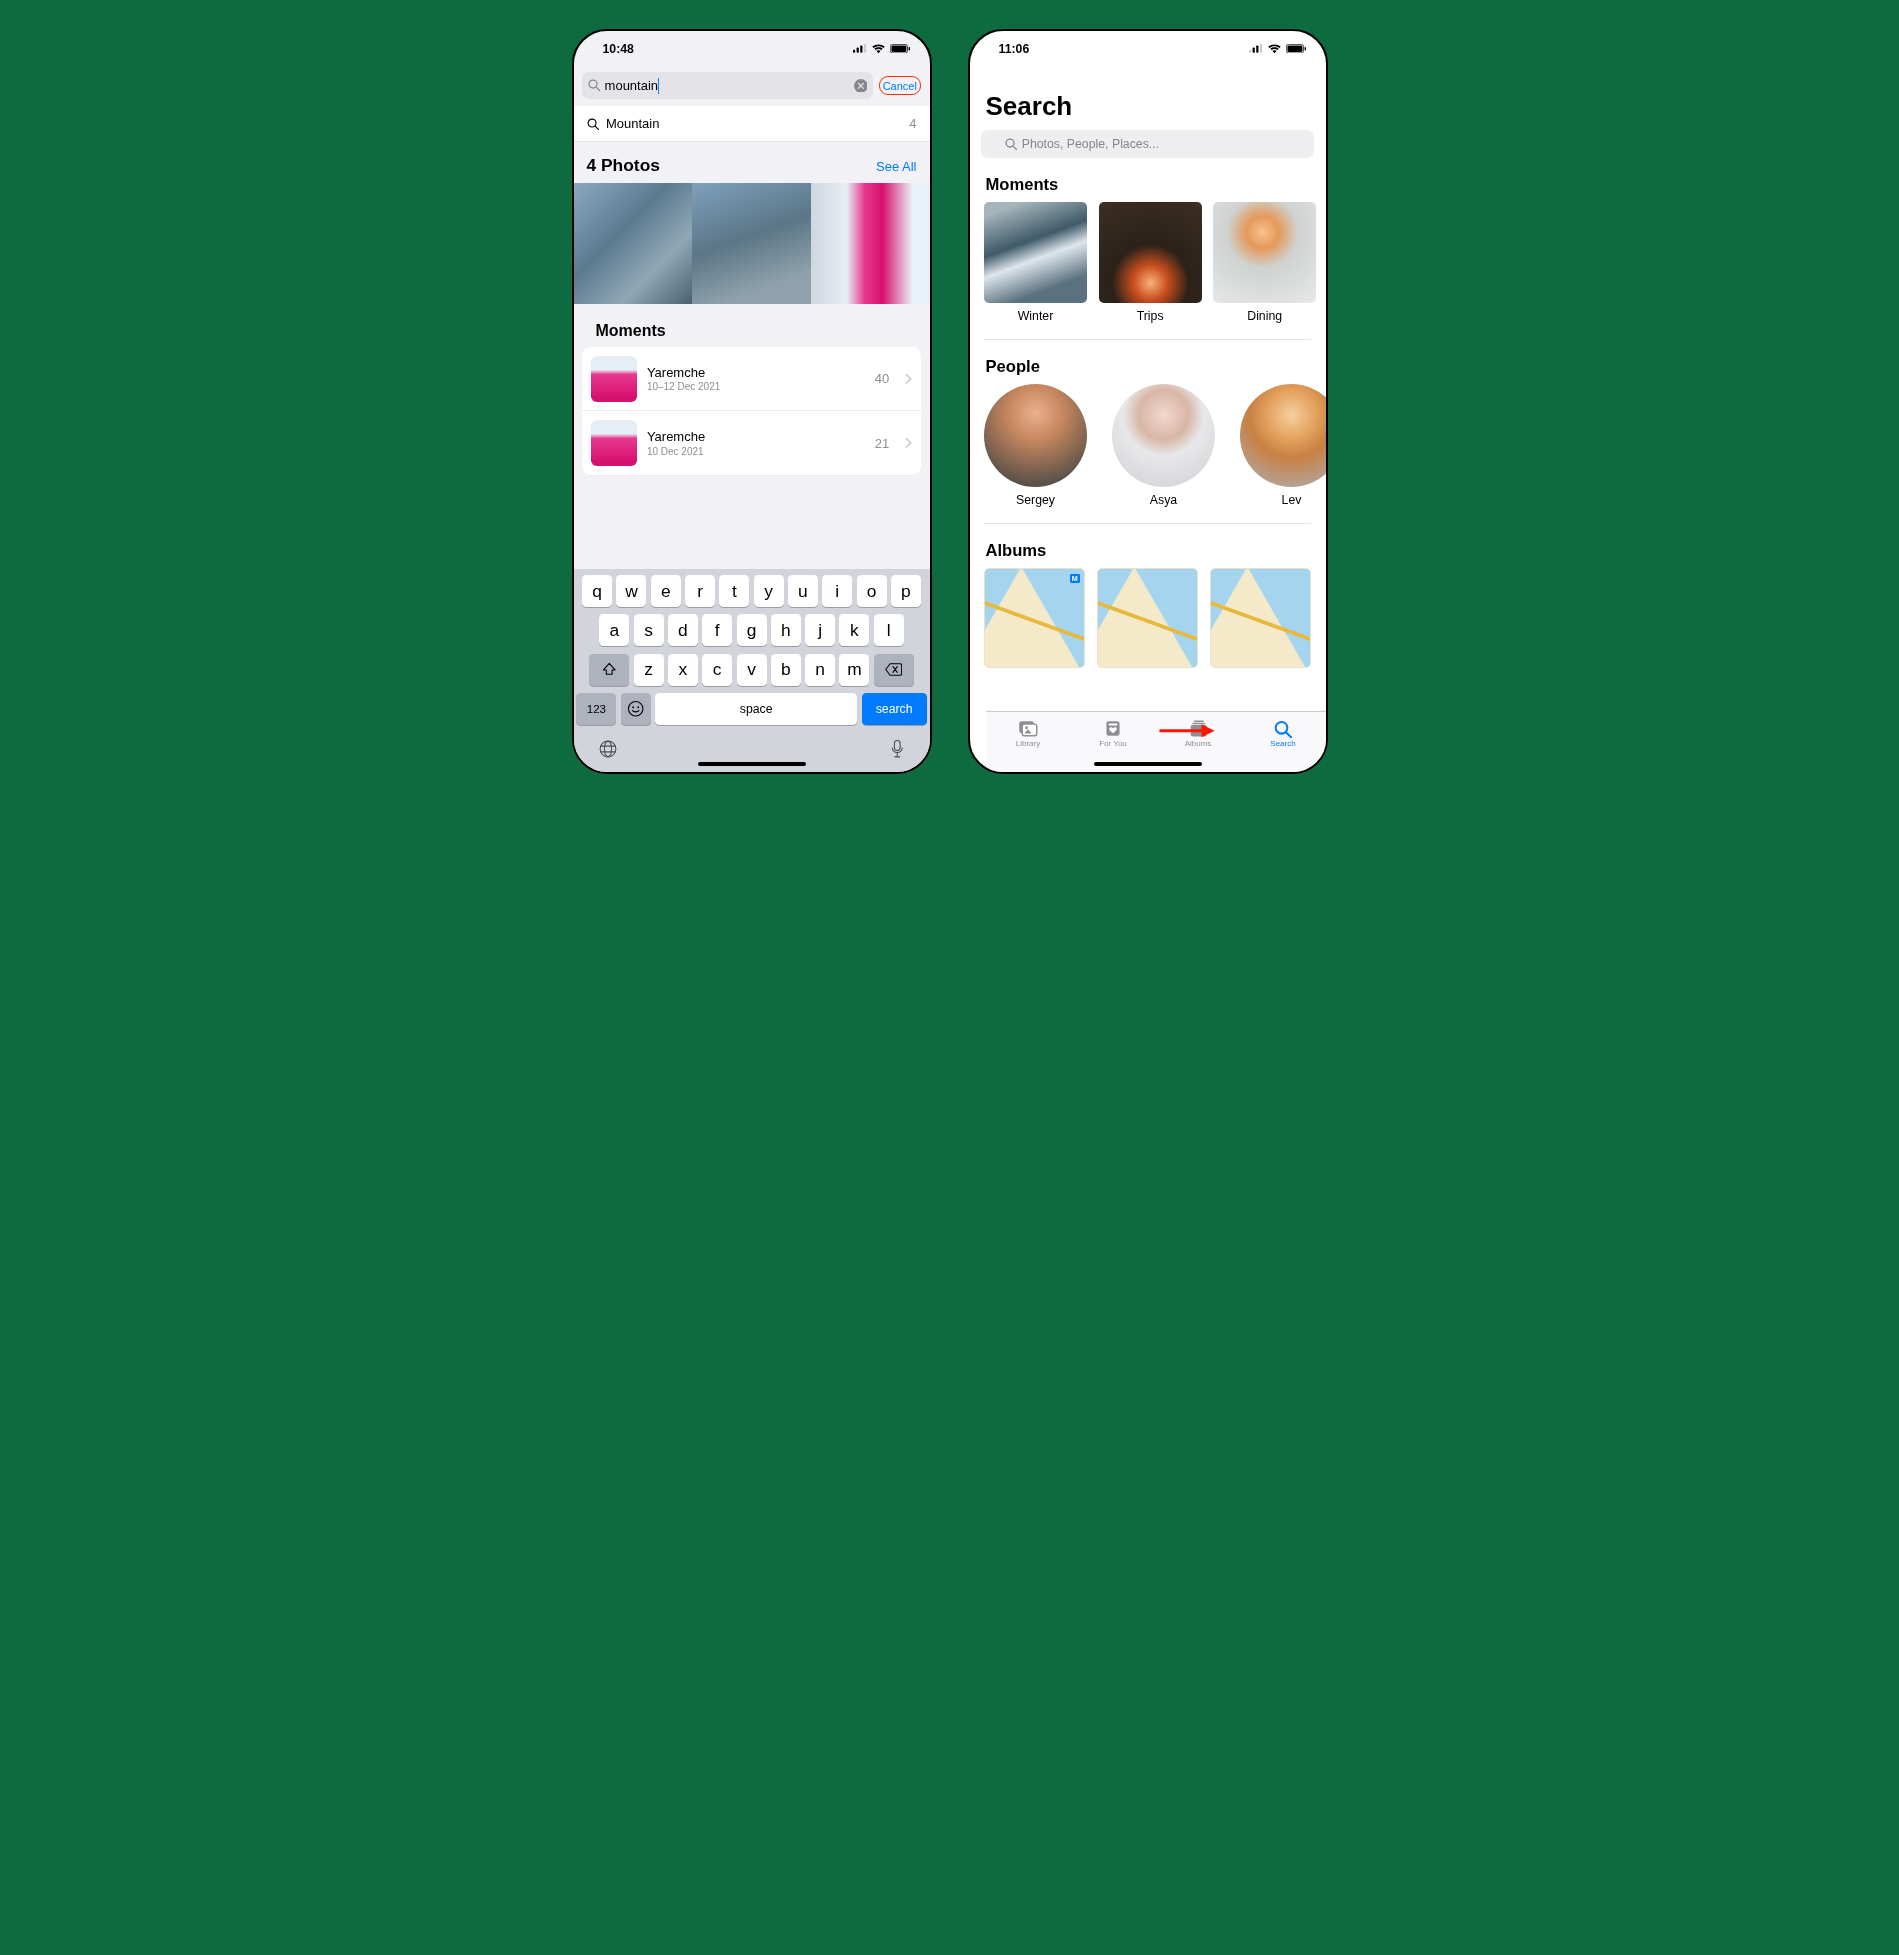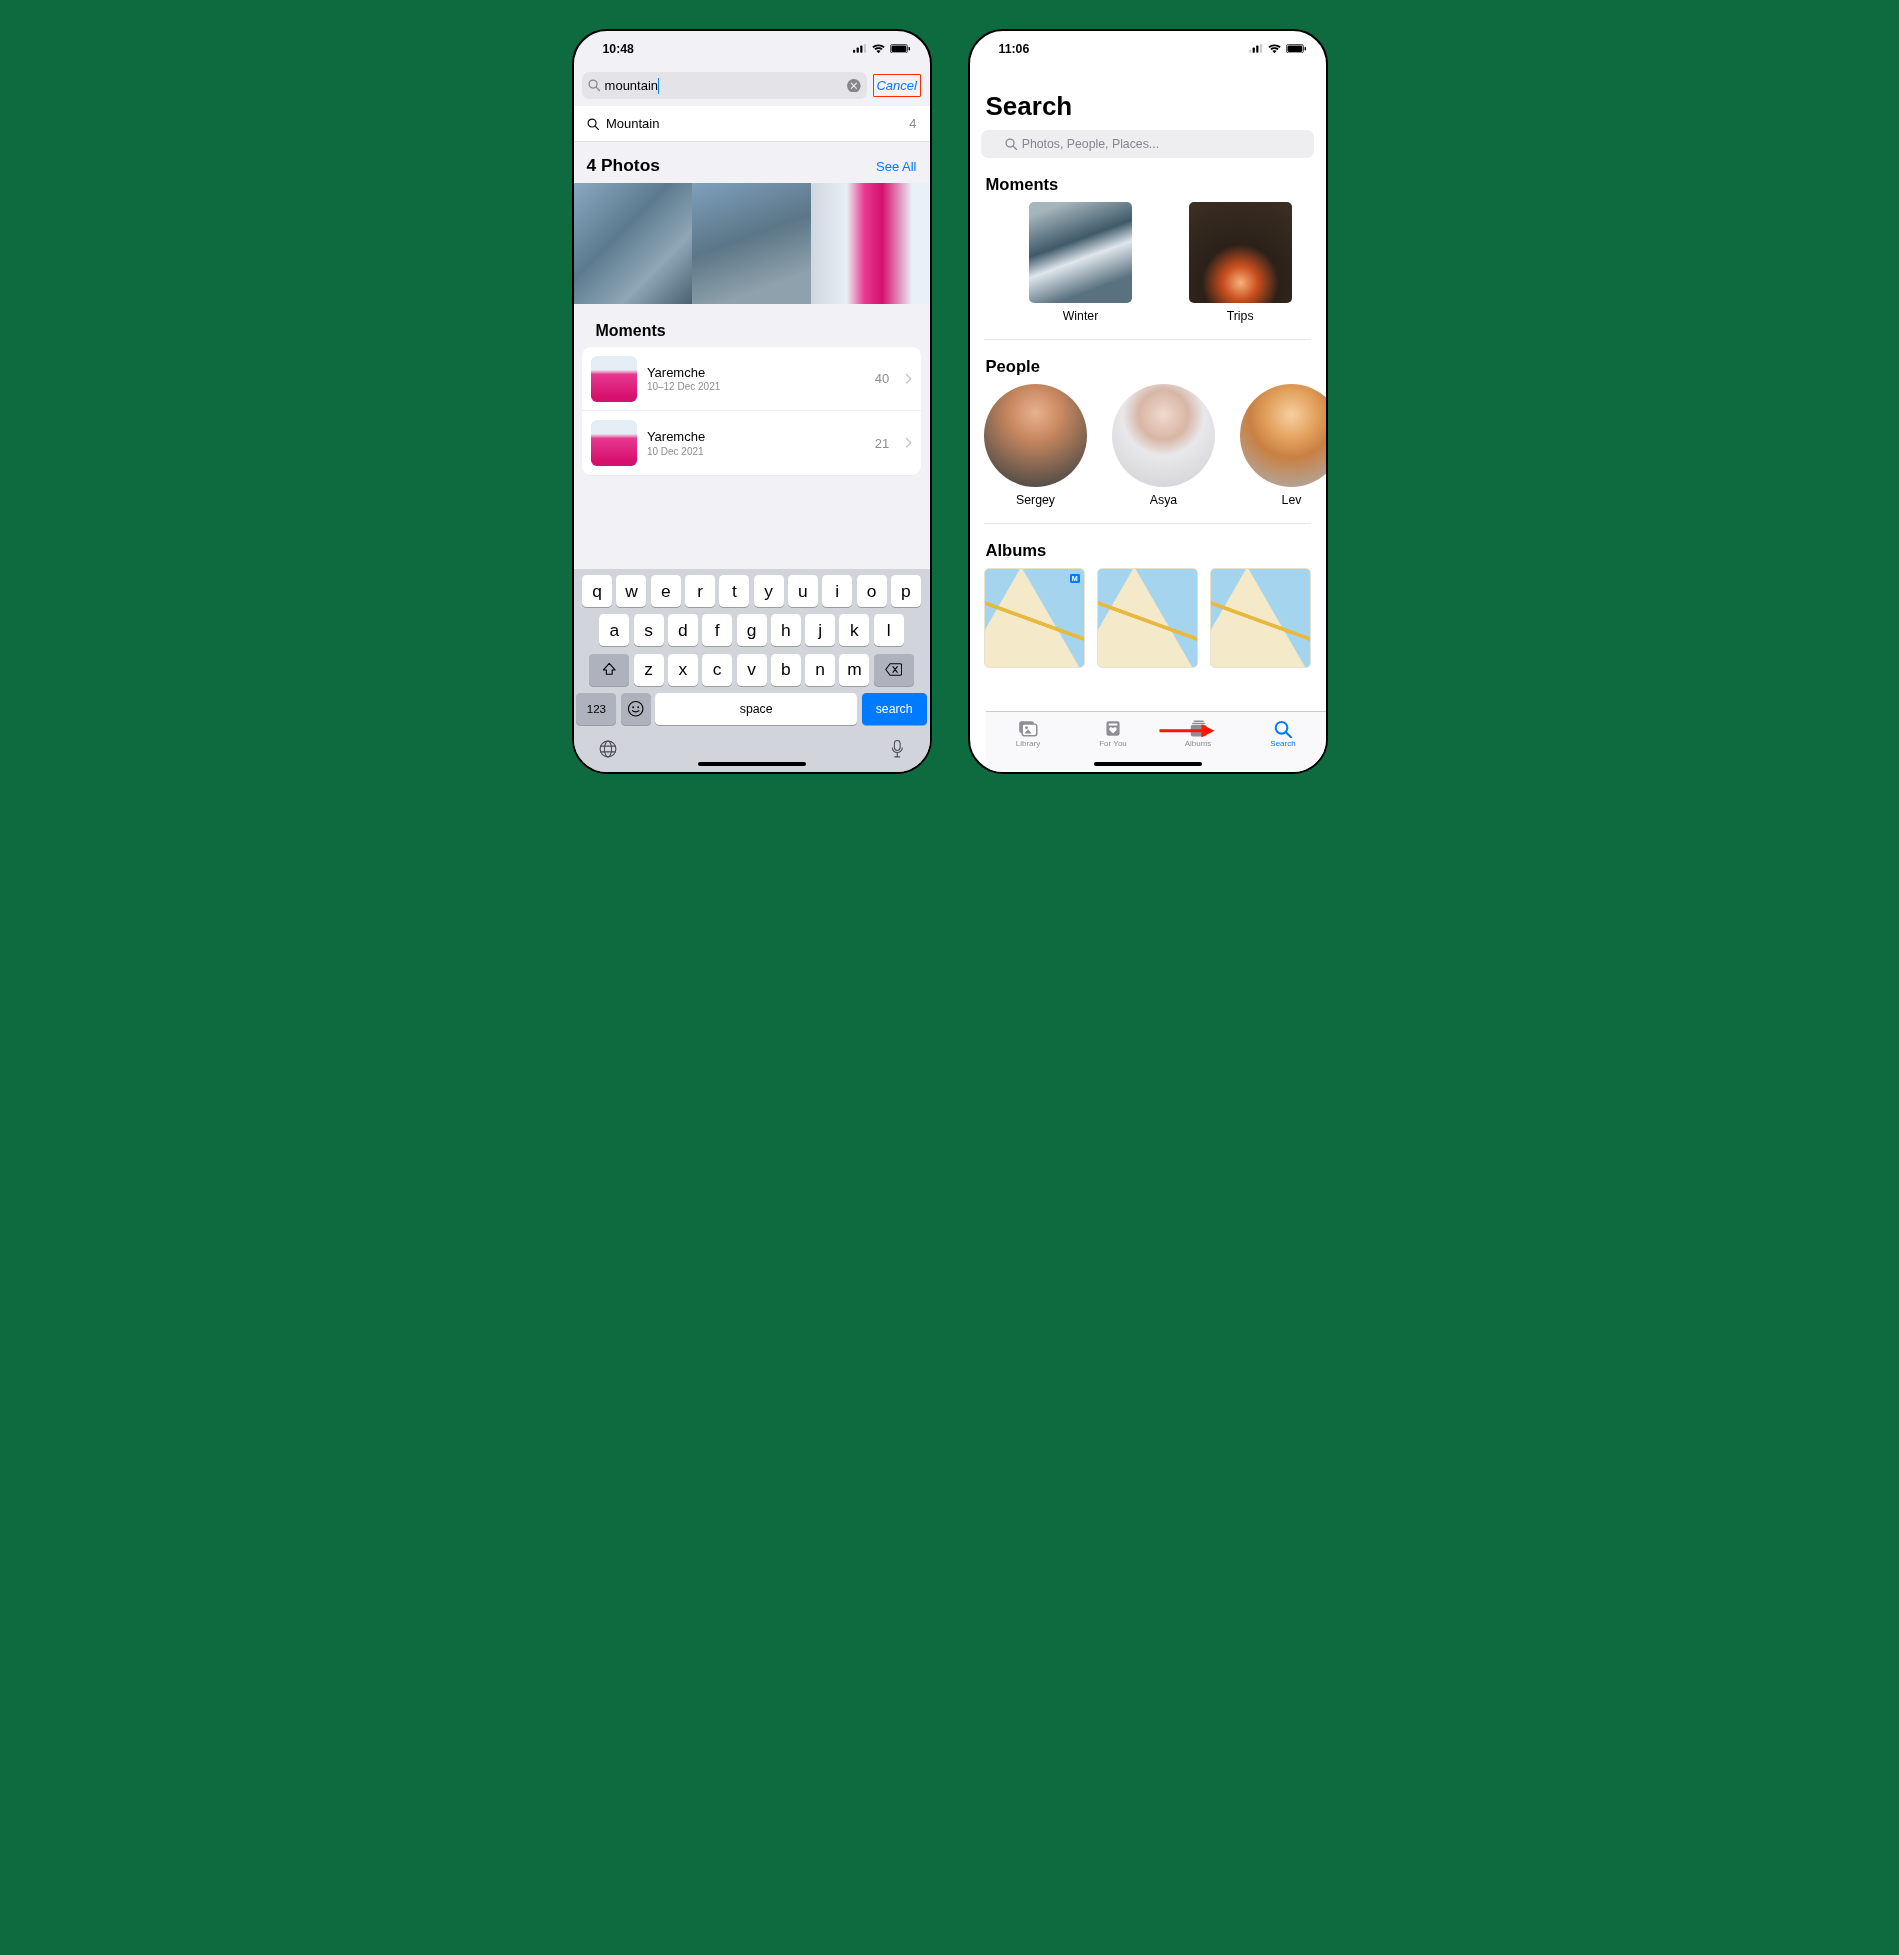--- a/index.html
+++ b/index.html
@@ -64,25 +64,24 @@
     gap: 4.3px;
   }
   .search-mag { color: #86868b; }
   .clear-btn {
     color: #86868b;
     display: flex;
     align-items: center;
   }
   .cancel-btn {
     color: #007aff;
-    font-size: 13px;
+    font-size: 11px;
     border: 1.8px solid #ff2c00;
-    border-radius: 1px;
+    border-radius: 9px;
     padding: 2.9px 2.9px;
-    font-style: italic;
   }
   .caret {
     display: inline-block;
     width: 1.4px;
     height: 16px;
     background: #0a84ff;
     vertical-align: middle;
   }
 
   .sugg-row {
@@ -186,21 +185,20 @@
     color: #86868b;
   }
   .r-search span { font-size: 12.3px; }
   .r-section-title { font-size: 16.6px; font-weight: 700; padding: 17.4px 14.5px 7.2px 16px; }
 
   .hrow { display: flex; gap: 11.6px; padding: 0 14.5px; overflow: hidden; }
   .card {
     width: 103px;
     display: flex; flex-direction: column; align-items: center;
     gap: 5.8px;
-    margin-left: 45px;
   }
   .card .img {
     width: 103px; height: 101px; border-radius: 5px;
   }
   .card .lbl { font-size: 12.3px; }
 
   .m1 { background: linear-gradient(160deg,#a5b5bb 10%, #3f5a6a 40%, #dfe6ec 55%, #5a7280 80%); }
   .m2 { background: radial-gradient(circle at 50% 80%, #f7b27a 0%, #c94e1e 18%, #2b2119 40%, #3c2f24 100%); }
   .m3 { background: radial-gradient(circle at 48% 30%, #f7c290 0%, #e5995a 18%, #cfd2d0 40%, #e7e9e8 100%); }
 

